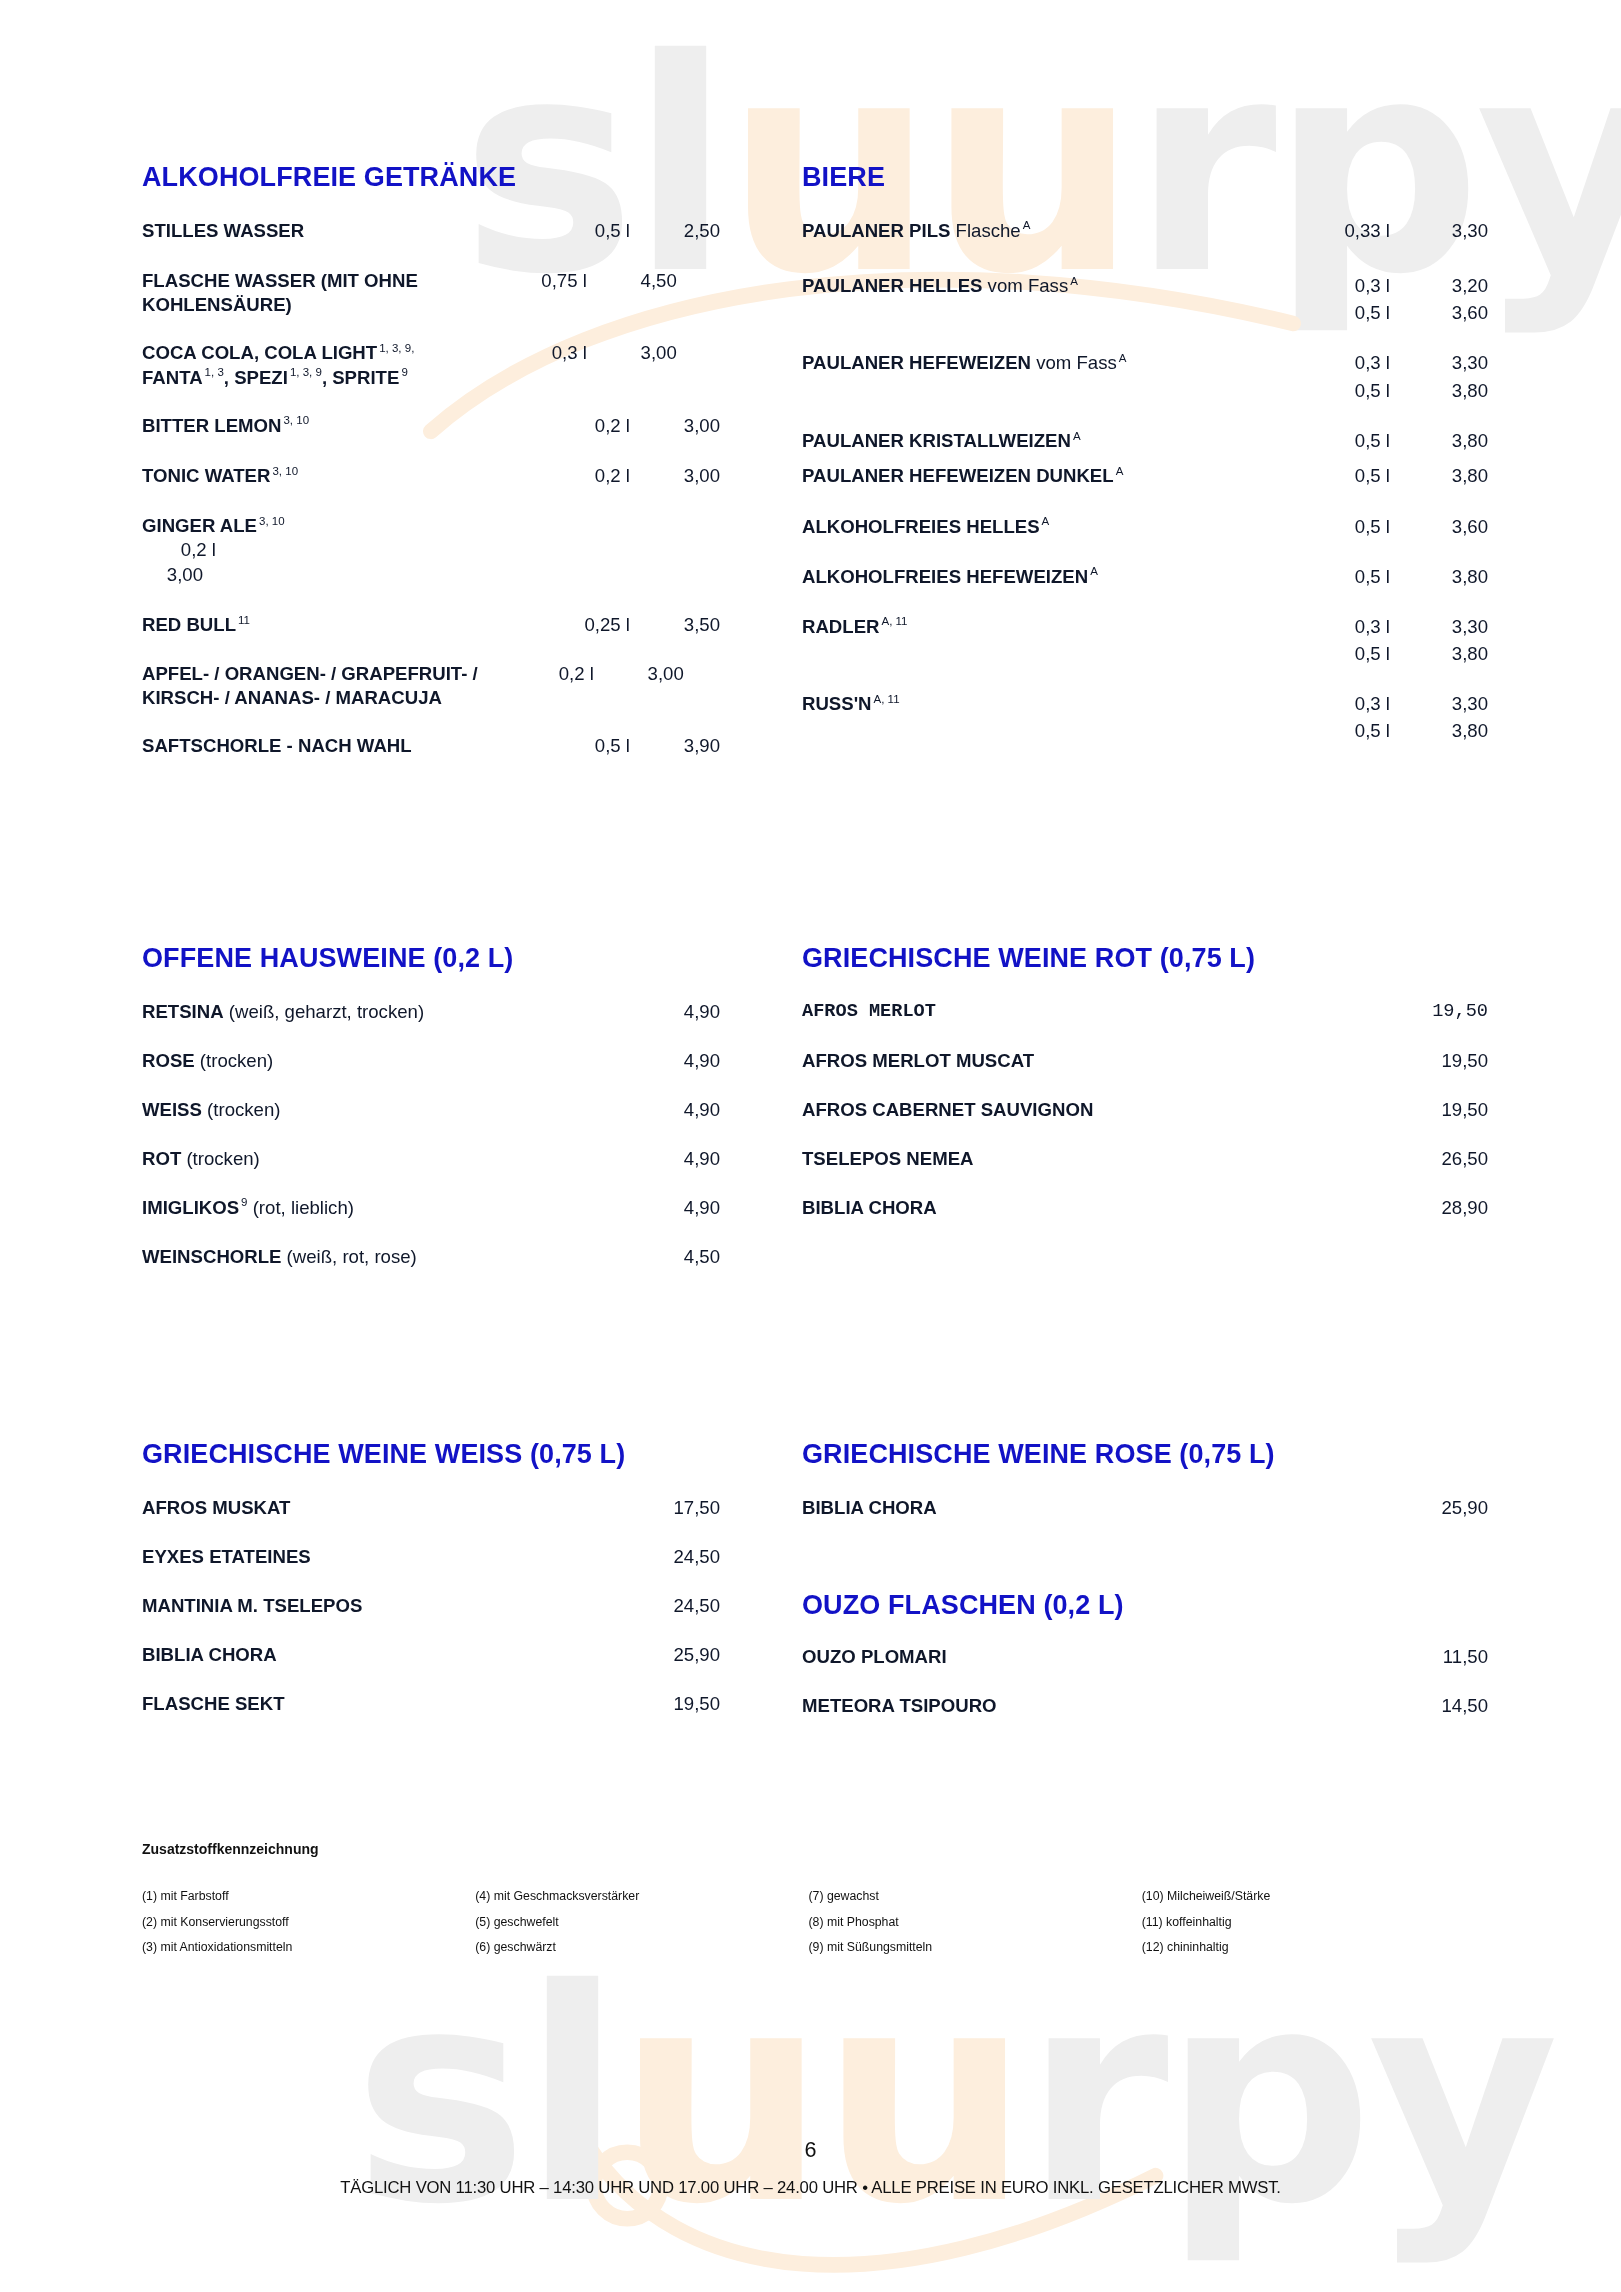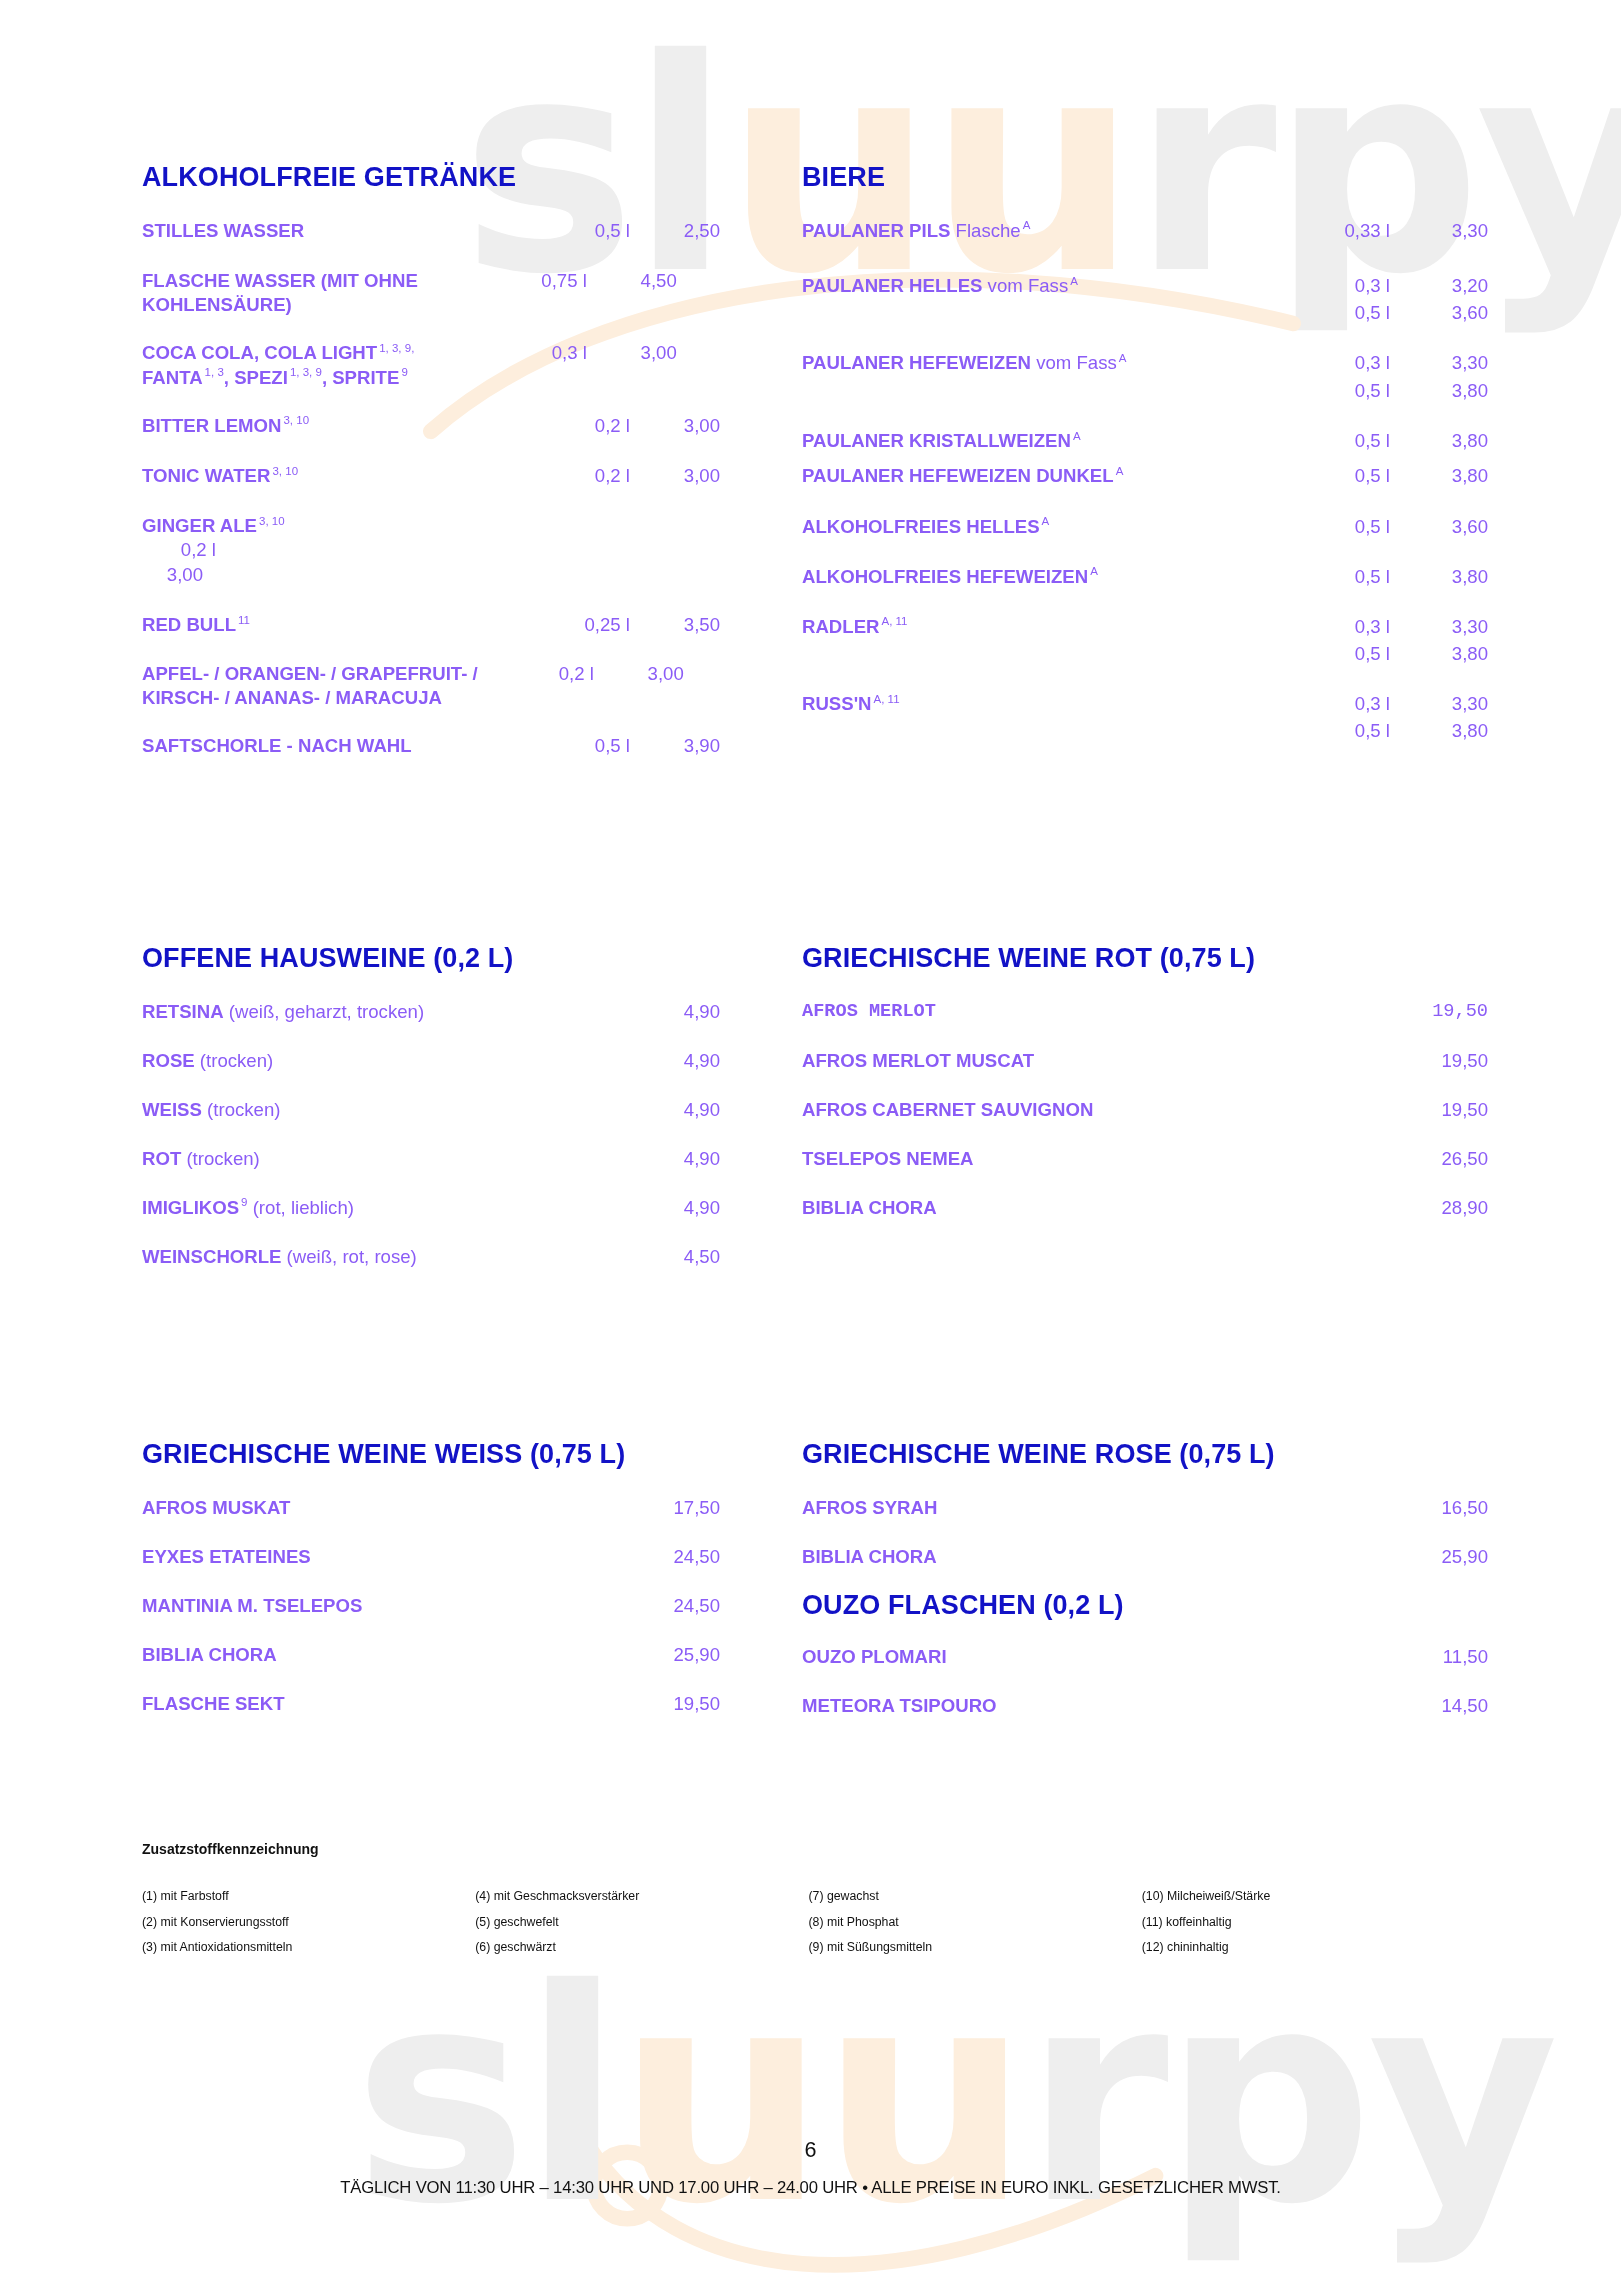--- a/index.html
+++ b/index.html
@@ -72,21 +72,21 @@
 
   .block { position: absolute; left: 0; }
 
   
   .rows { display: block; }
   .row {
     display: flex;
     align-items: flex-start;
     margin-bottom: 20.6px;
     font-size: 18.6px;
-    color: #8b5cf6;
+    color: #0f172a;
     line-height: 1.32;
   }
   .row:last-child { margin-bottom: 0; }
 
   .name {
     flex: 1 1 auto;
     font-weight: 700;
     padding-right: 7.8px;
   }
   .name .light { font-weight: 400; }
@@ -534,26 +534,20 @@
               </div>
           </div>
 
         </div>
       </div>
 
       <div class="block" style="top:1439px;width:686px;">
         <h2 class="section-title">GRIECHISCHE WEINE ROSE (0,75 L)</h2>
         <div class="rows">
 
-          <div class="row winerow" style="margin-bottom:24.5px;">
-            <div class="name"><span>AFROS SYRAH</span></div>
-            <div class="price-col">
-                <div>16,50</div>
-              </div>
-          </div>
 
           <div class="row winerow">
             <div class="name"><span>BIBLIA CHORA</span></div>
             <div class="price-col">
                 <div>25,90</div>
               </div>
           </div>
 
         </div>
       </div>

